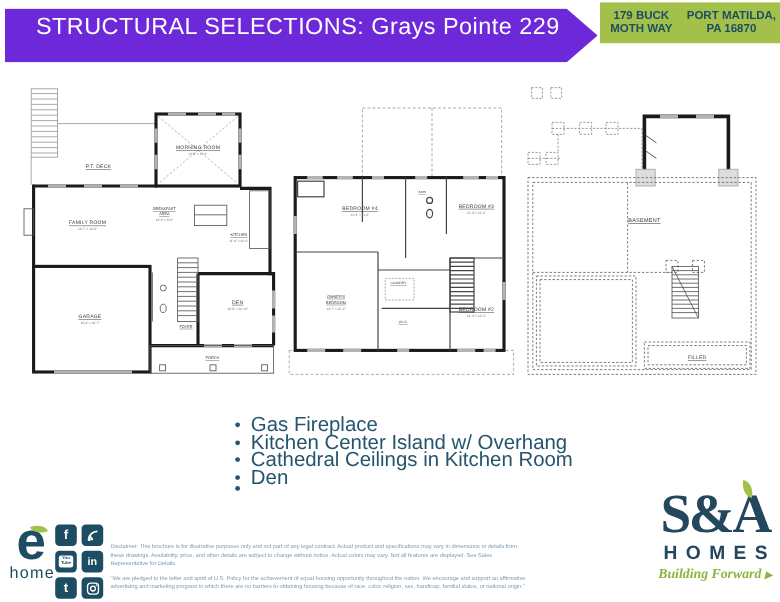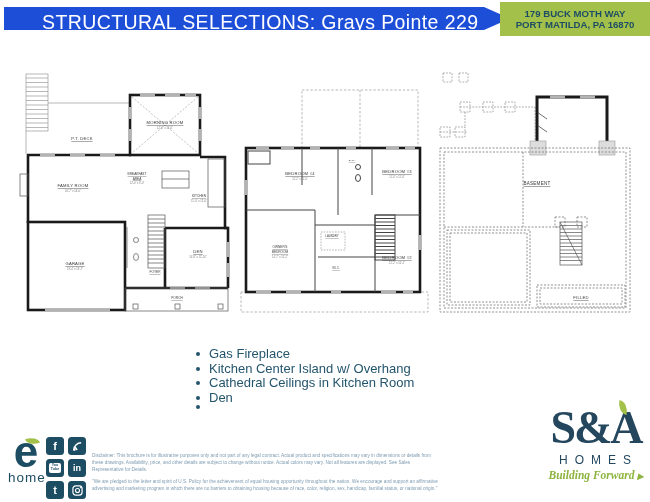--- a/index.html
+++ b/index.html
@@ -1,33 +1,33 @@
 <!DOCTYPE html>
 <html><head>
 <meta charset="utf-8">
 <style>
   html,body{margin:0;padding:0;background:#fff;}
   #page{position:relative;width:650px;height:502px;background:#fff;overflow:hidden;
         font-family:"Liberation Sans",sans-serif;}
   
-  .title-bar{position:absolute;left:4px;top:7px;width:494px;height:23px;background:#1d4ed8;
+  .title-bar{position:absolute;left:4px;top:7px;width:494px;height:45px;background:#6d28d9;
              clip-path:polygon(0 0,calc(100% - 26px) 0,100% 50%,calc(100% - 26px) 100%,0 100%);
-             color:#fff;font-size:19.5px;letter-spacing:.4px;line-height:31px;padding-left:12px;}
+             color:#fff;font-size:19.5px;letter-spacing:.4px;line-height:31px;padding-left:0;}
   .title-bar span{margin-left:26px;}
   .addr-badge{position:absolute;left:500px;top:2px;width:150px;height:34px;background:#a3c14a;
-              display:flex;flex-direction:column;align-items:center;justify-content:center;
+              display:flex;flex-direction:row;align-items:center;justify-content:center;
               color:#1d4d63;font-weight:bold;font-size:9.6px;line-height:11.5px;text-align:center;}
   
   .plan{position:absolute;}
   svg text{font-family:"Liberation Sans",sans-serif;fill:#3a3a3a;}
   .rn{font-size:4.2px;letter-spacing:.2px;text-anchor:middle;text-decoration:underline;}
   .rd{font-size:2.6px;text-anchor:middle;fill:#777;}
   .rs{font-size:3.2px;text-anchor:middle;text-decoration:underline;}
   
-  .features{position:absolute;left:196px;top:347px;color:#24556d;font-size:13px;line-height:14.6px;}
+  .features{position:absolute;left:196px;top:347px;color:#24556d;font-size:17px;line-height:14.6px;}
   .features div{display:flex;align-items:center;}
   .features .dot{width:4px;height:4px;border-radius:50%;background:#24556d;margin-right:9px;flex:none;}
   
   .ehome{position:absolute;left:8px;top:432px;width:36px;text-align:center;color:#1d4d63;}
   .ehome .e{font-size:44px;font-weight:bold;line-height:40px;position:relative;display:inline-block;}
   .ehome .leaf{position:absolute;width:13px;height:8px;background:#a3c14a;
                border-radius:0 100% 0 100%;left:12px;top:5px;transform:rotate(-18deg);}
   .ehome .hm{font-size:13.5px;font-weight:normal;letter-spacing:1px;margin-top:-2px;}
   .social{position:absolute;left:46px;top:437px;display:grid;grid-template-columns:18px 18px;
           grid-auto-rows:18px;gap:4px;}
@@ -35,21 +35,21 @@
       justify-content:center;font-weight:bold;font-size:11px;}
   .yt{background:#fff;color:#1d4d63;border-radius:2px;font-size:3.6px;line-height:3.9px;
       font-weight:bold;padding:1px 2px;text-align:center;}
   .disc{position:absolute;left:92px;top:452px;width:346px;color:#7e9bb1;font-size:4.7px;line-height:7px;}
   .disc p{margin:0 0 5px 0;}
   .sa{position:absolute;left:548px;top:405px;width:96px;text-align:center;color:#24475e;}
   .sa .big{font-family:"Liberation Serif",serif;font-weight:bold;font-size:46px;line-height:46px;
            letter-spacing:-2px;position:relative;display:inline-block;text-align:right;}
   .sa .leaf2{position:absolute;width:10px;height:13px;background:#a3c14a;
              border-radius:0 100% 0 100%;right:14px;top:-4px;transform:rotate(12deg);}
-  .sa .homes{font-size:12px;font-weight:normal;letter-spacing:7px;margin-left:5px;margin-top:2px;}
+  .sa .homes{font-size:16px;font-weight:bold;letter-spacing:7px;margin-left:5px;margin-top:2px;}
   .sa .tag{font-family:"Liberation Serif",serif;font-style:italic;font-weight:bold;
            font-size:11.5px;color:#8cb43e;margin-top:2px;}
   .sa .tag .arr{font-size:8px;}
 </style>
 </head>
 <body>
 
 <div id="page">
 
   <div class="title-bar">

